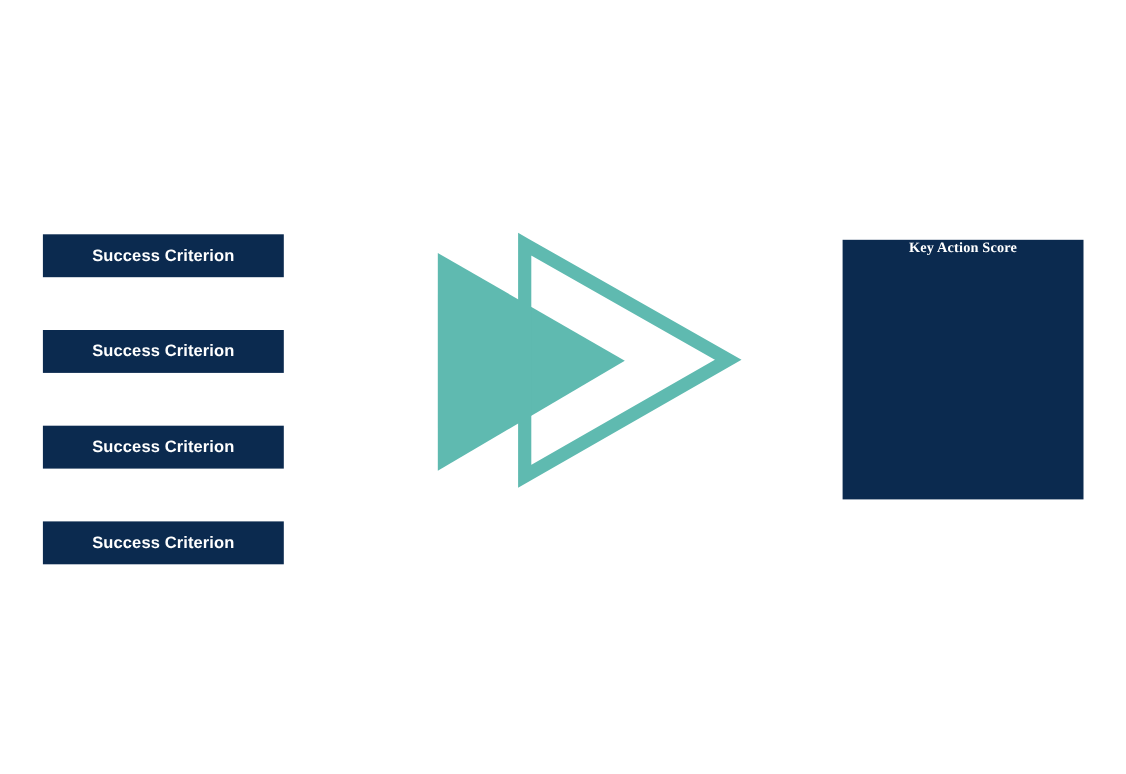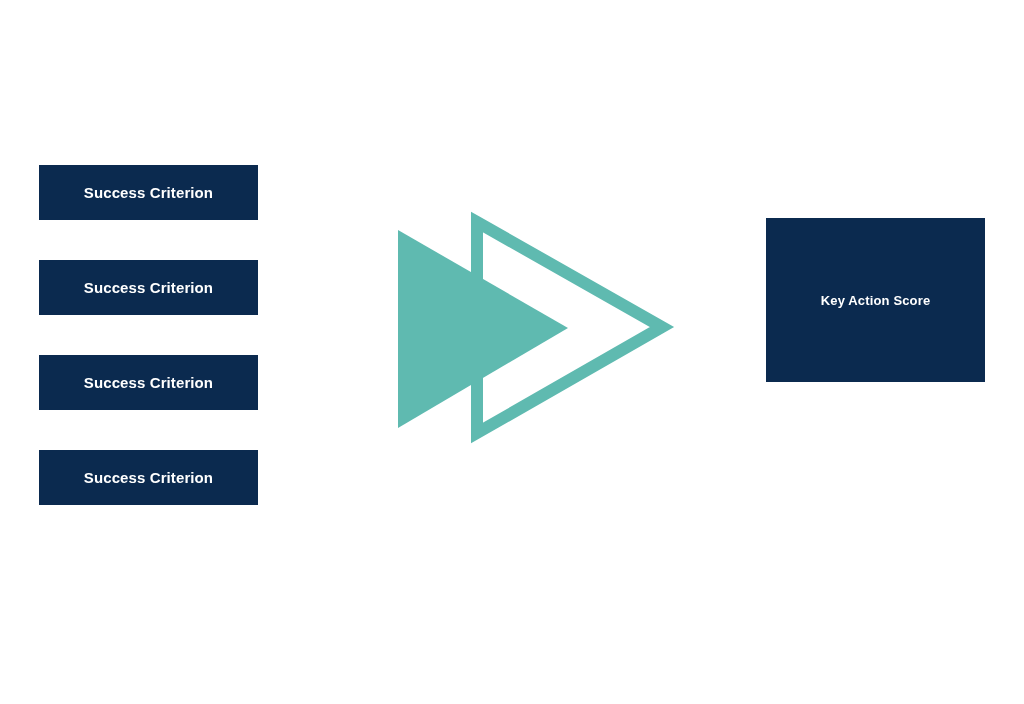--- a/index.html
+++ b/index.html
@@ -24,27 +24,28 @@
   
   .criteria-column {
     position: absolute;
     left: 39px;
     top: 165px;
     width: 219px;
   }
   .criterion-box {
     position: relative;
     width: 219px;
-    height: 55px;
+    height: 39px;
     margin-bottom: 40px;
     background: #0b2a4f;
     display: flex;
     align-items: center;
     justify-content: center;
     box-sizing: border-box;
+    margin-top: 48px;
   }
   .criterion-box:last-child {
     margin-bottom: 0;
   }
   .criterion-label {
     color: #ffffff;
     font-size: 15px;
     font-weight: bold;
     letter-spacing: 0.1px;
     line-height: 1;
@@ -65,26 +66,26 @@
     width: 300px;
     height: 245px;
   }
 
   
   .score-panel {
     position: absolute;
     left: 766px;
     top: 218px;
     width: 219px;
-    height: 164px;
+    height: 236px;
     background: #0b2a4f;
     display: flex;
-    align-items: center;
     justify-content: center;
     box-sizing: border-box;
+    font-family: Liberation Serif, serif;
   }
   .score-label {
     color: #ffffff;
     font-size: 13px;
     font-weight: bold;
     letter-spacing: 0.15px;
     line-height: 1;
     text-align: center;
     white-space: nowrap;
   }

